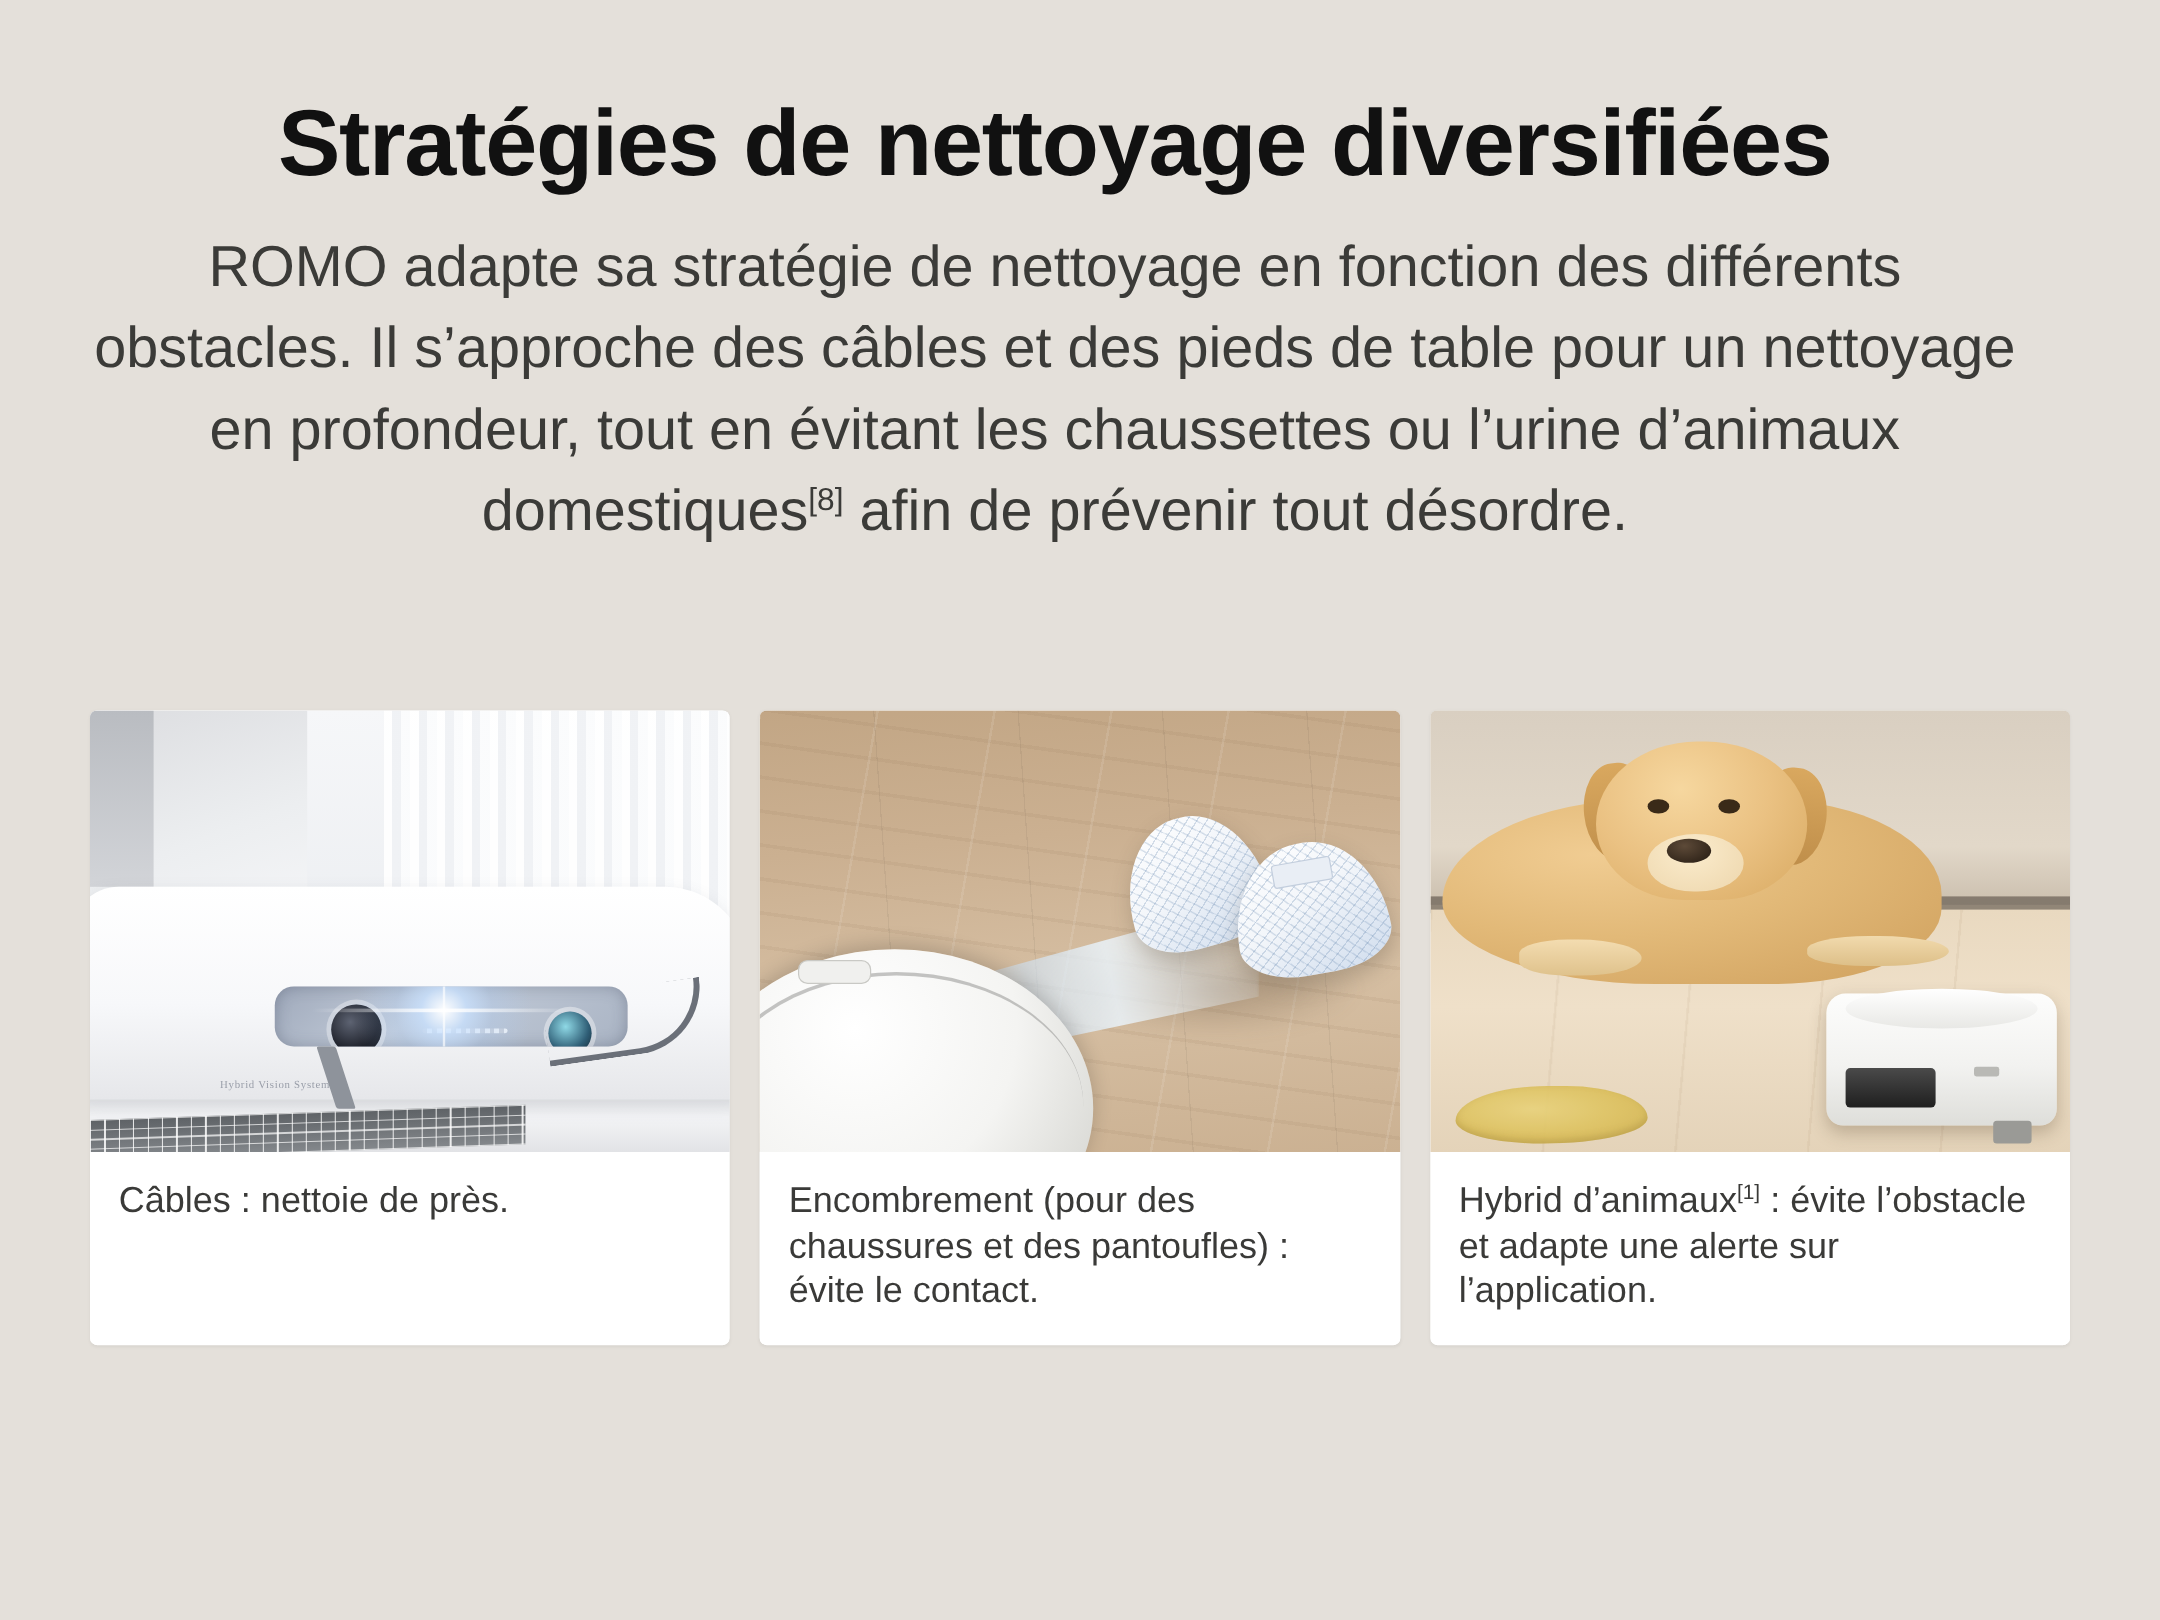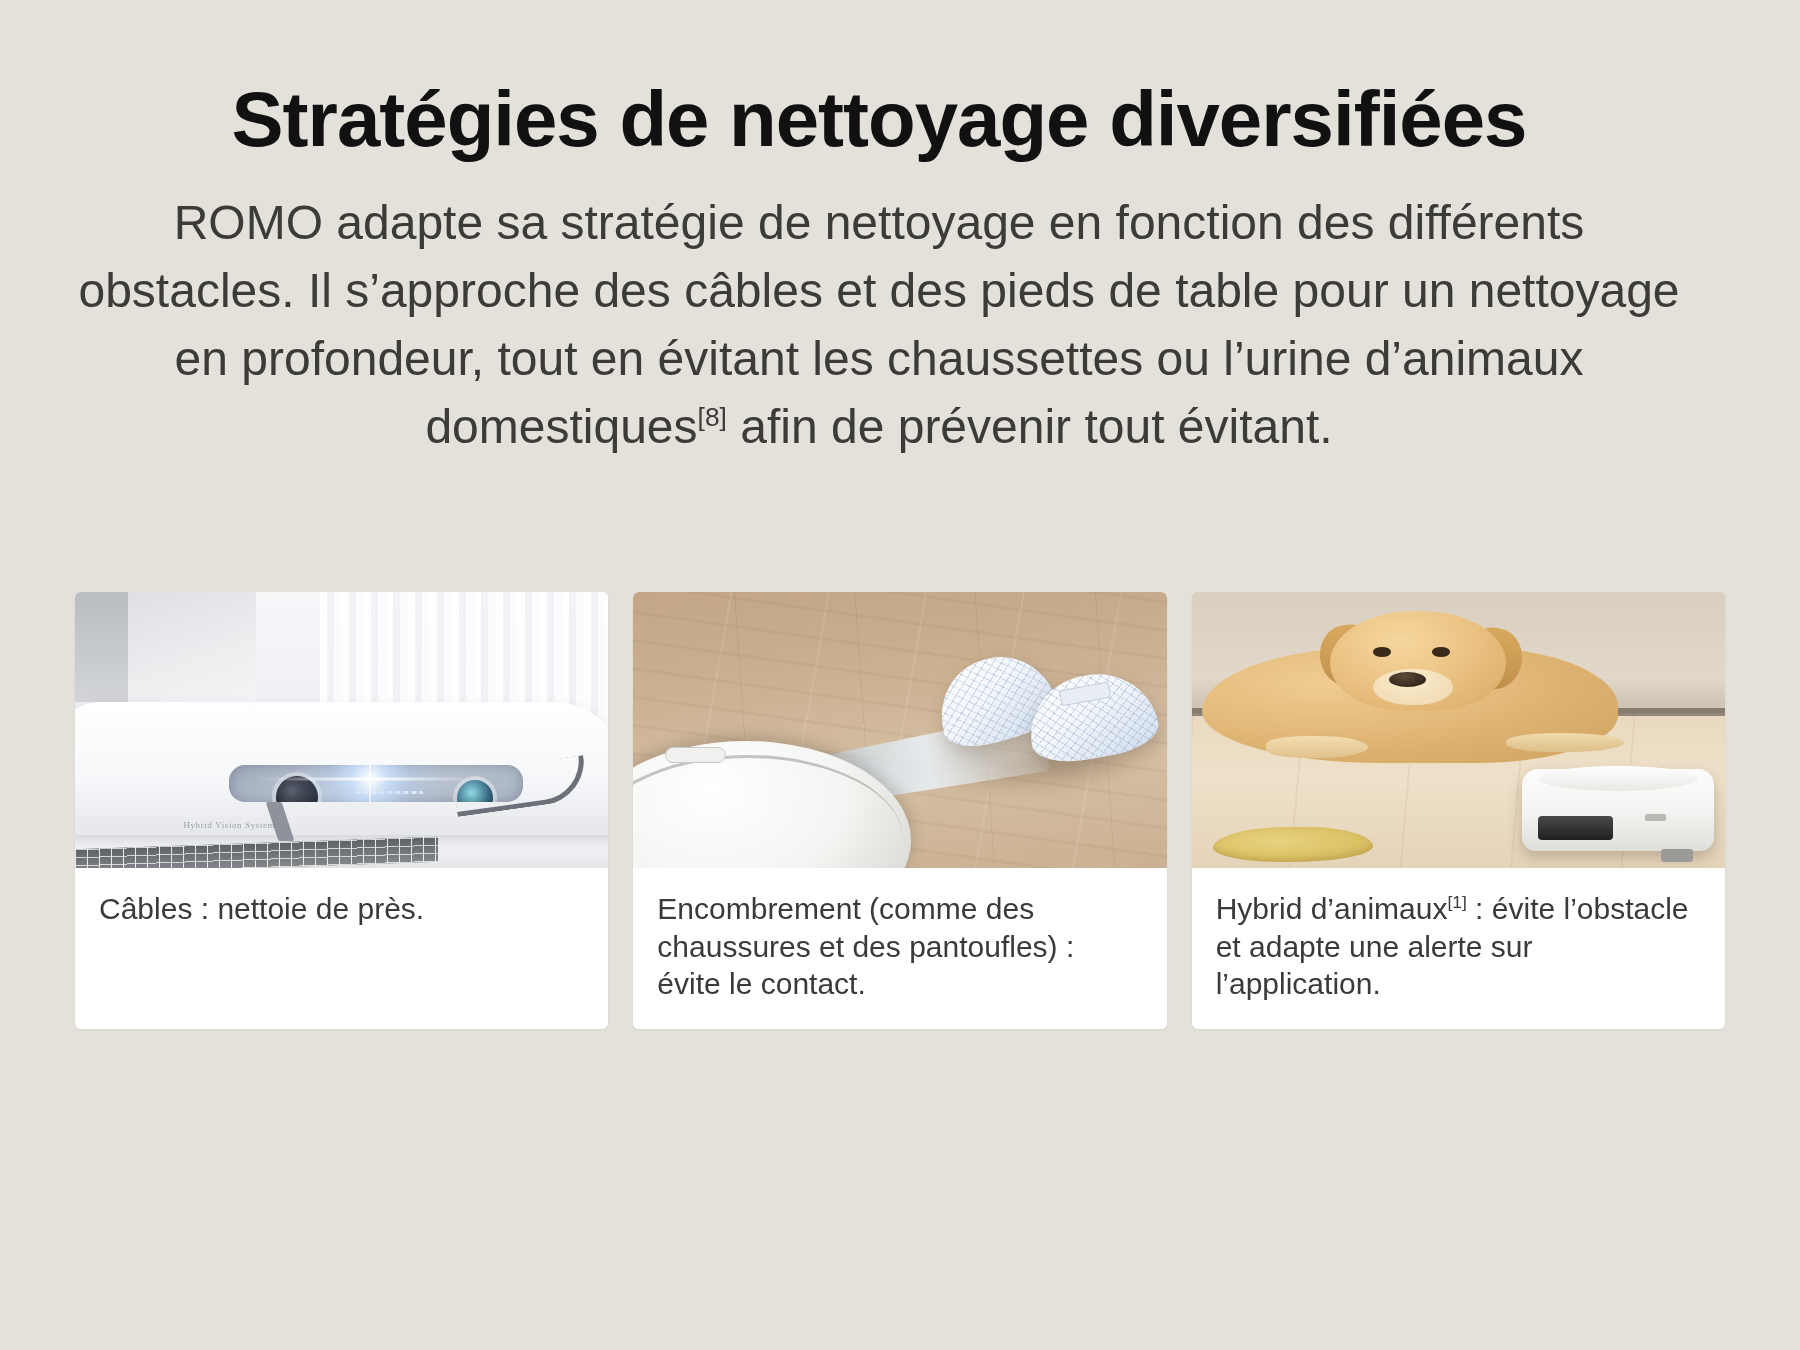--- a/index.html
+++ b/index.html
@@ -55,21 +55,21 @@
     flex:1 1 0;
     background:#ffffff;
     border-radius:6px;
     overflow:hidden;
     display:flex;
     flex-direction:column;
     box-shadow:0 1px 3px rgba(0,0,0,.06);
     min-width:0;
   }
   .thumb{
-    height:276px;
+    height:368px;
     position:relative;
     overflow:hidden;
     background:#cfcfcf;
   }
   .caption{
     flex:1;
     padding:22px 24px 26px 24px;
     font-size:30px;
     line-height:1.25;
     color:#3a3a38;
@@ -343,21 +343,21 @@
     border-radius:3px;background:#9a9a96;
   }
 </style>
 </head>
 <body>
 
 <div class="slide">
 
   <div class="header">
     <h1 class="title">Stratégies de nettoyage diversifiées</h1>
-    <p class="subtitle"><span>ROMO adapte sa stratégie de nettoyage en fonction des différents obstacles. Il s’approche des câbles et des pieds de table pour un nettoyage en profondeur, tout en évitant les chaussettes ou l’urine d’animaux domestiques</span><sup>[8]</sup><span> afin de prévenir tout évitant.</span></p>
+    <p class="subtitle"><span>ROMO adapte sa stratégie de nettoyage en fonction des différents obstacles. Il s’approche des câbles et des pieds de table pour un nettoyage en profondeur, tout en évitant les chaussettes ou l’urine d’animaux domestiques</span><sup>[8]</sup><span> afin de prévenir tout désordre.</span></p>
   </div>
 
   <div class="cards">
 
     <div class="card">
       <div class="thumb img1">
         <div class="i1-wall"></div>
         <div class="i1-wall2"></div>
         <div class="i1-curtain"></div>
         <div class="i1-floor"></div>
@@ -383,21 +383,21 @@
         <div class="i2-plank"></div>
         <div class="i2-shadow"></div>
         <div class="i2-beam"></div>
         <div class="i2-slipper i2-sl1"></div>
         <div class="i2-slipper i2-sl2"></div>
         <div class="i2-sl2b"></div>
         <div class="i2-robot"></div>
         <div class="i2-robot-ring"></div>
         <div class="i2-btn"></div>
       </div>
-      <div class="caption">Encombrement (comme des chaussures et des pantoufles) : évite le contact.</div>
+      <div class="caption">Encombrement (pour des chaussures et des pantoufles) : évite le contact.</div>
     </div>
 
     <div class="card">
       <div class="thumb img3">
         <div class="i3-wall"></div>
         <div class="i3-base"></div>
         <div class="i3-floor"></div>
         <div class="i3-dog-body"></div>
         <div class="i3-ear-l"></div>
         <div class="i3-ear-r"></div>

